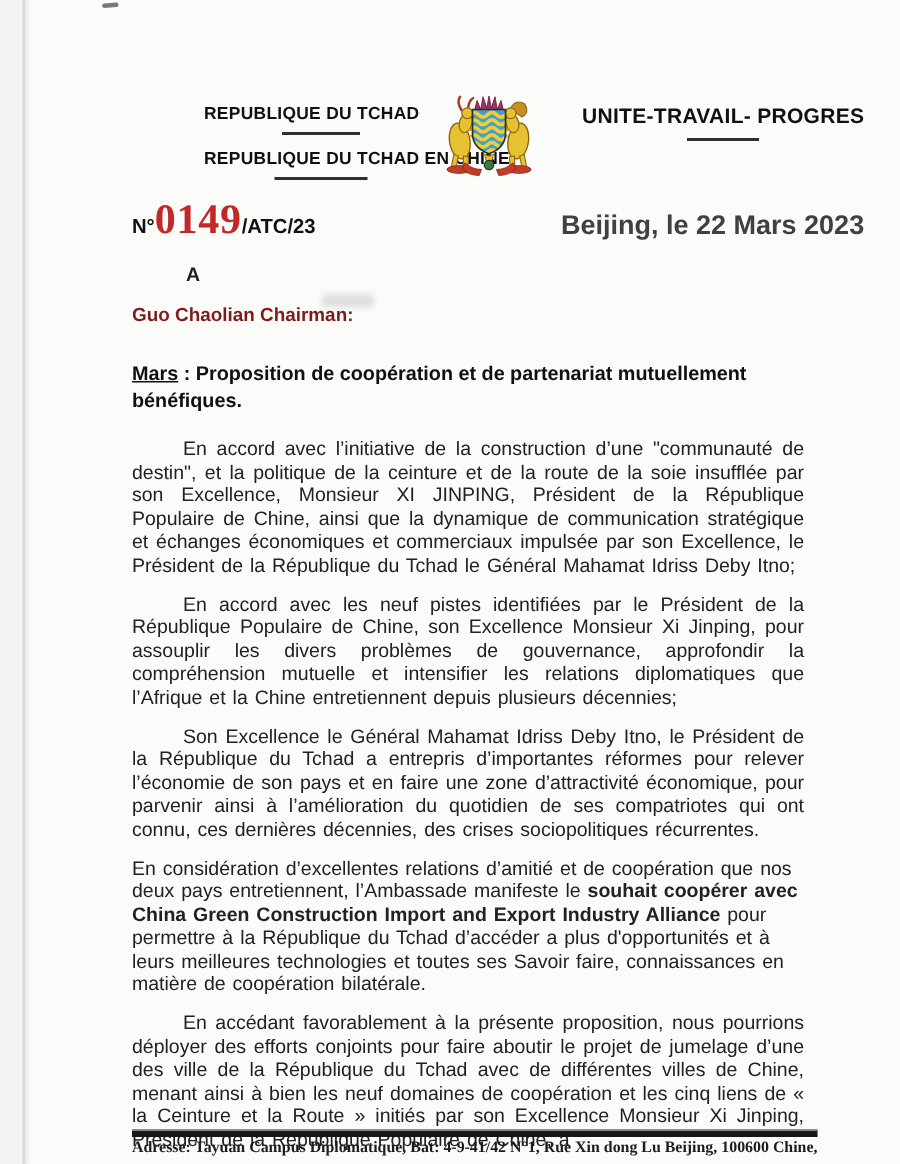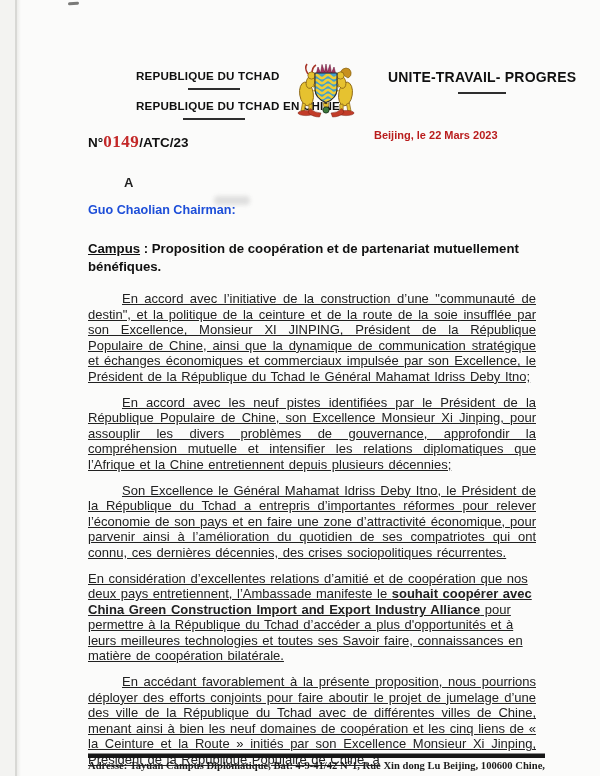--- a/index.html
+++ b/index.html
@@ -21,34 +21,34 @@
   .hdr-left .t{white-space:nowrap;padding-left:48px;}
   .rule{height:2px;background:#2e2e2e;margin:6px auto 9px auto;}
   .rule.r1{width:52px;}
   .rule.r2{width:62px;margin-bottom:0;}
   .hdr-right{position:absolute;left:388px;top:69px;font-weight:bold;font-size:14px;letter-spacing:.2px;color:#101010;text-align:center;}
   .rule.r3{width:48px;margin:7px auto 0 auto;}
   .emblem{position:absolute;left:290px;top:60px;}
 
   
   .refline{position:absolute;left:88px;top:133px;display:flex;align-items:baseline;font-weight:bold;font-size:13.5px;color:#111;}
-  .refnum{font-family:"Liberation Serif", serif;font-size:17px;font-weight:bold;letter-spacing:.5px;line-height:1;}
-  .dateline{position:absolute;left:374px;top:129px;font-weight:bold;font-size:11px;color:#b91c1c;}
+  .refnum{font-family:"Liberation Serif", serif;font-size:28px;font-weight:bold;letter-spacing:.5px;line-height:1;}
+  .dateline{position:absolute;left:374px;top:140px;font-weight:bold;font-size:18px;color:#404040;}
 
   
   .salut{position:absolute;left:124px;top:175px;font-weight:bold;font-size:13px;}
-  .addr{position:absolute;left:88px;top:203px;font-weight:bold;font-size:12.6px;line-height:14.6px;color:#1d4ed8;}
+  .addr{position:absolute;left:88px;top:203px;font-weight:bold;font-size:12.6px;line-height:14.6px;color:#7f1d1d;}
 
   
   .objet{position:absolute;left:88px;top:240px;width:452px;font-weight:bold;font-size:13.2px;line-height:18px;color:#101010;}
   .objet .lbl{text-decoration:underline;}
 
   
   .letter-body{position:absolute;left:88px;top:291px;width:448px;font-size:13px;line-height:15.6px;color:#212121;}
-  .letter-body p{margin:0 0 10px 0;word-spacing:1px;text-decoration:underline;}
+  .letter-body p{margin:0 0 10px 0;word-spacing:1px;}
   .letter-body p.justify{text-align:justify;}
   .letter-body p.indent{text-indent:34px;}
   .letter-body .b{font-weight:bold;margin-top:23px;}
 
   
   .foot-rule{position:absolute;left:88px;top:753px;width:457px;height:4px;background:#171717;border-top:1px solid #8a8a8a;}
   .foot-text{position:absolute;left:88px;top:760px;width:457px;text-align:center;
     font-family:"Liberation Serif", serif;font-weight:bold;font-size:10.6px;color:#1c1c1c;white-space:nowrap;}
 </style>
 </head>
@@ -128,21 +128,21 @@
 </div>
 
 <div class="dateline">Beijing, le 22 Mars 2023</div>
 
 <div class="salut">A</div>
 <div class="addr">
   <div>Guo Chaolian Chairman:</div>
 </div>
 
 <div class="objet">
-  <span class="lbl">Campus</span><span> : </span><span>Proposition de coopération et de partenariat mutuellement bénéfiques.</span>
+  <span class="lbl">Mars</span><span> : </span><span>Proposition de coopération et de partenariat mutuellement bénéfiques.</span>
 </div>
 
 <div class="letter-body">
     <p class="justify indent"><span>En accord avec l’initiative de la construction d’une "communauté de destin", et la politique de la ceinture et de la route de la soie insufflée par son Excellence, Monsieur XI JINPING, Président de la République Populaire de Chine, ainsi que la dynamique de communication stratégique et échanges économiques et commerciaux impulsée par son Excellence, le Président de la République du Tchad le Général Mahamat Idriss Deby Itno;</span></p>
     <p class="justify indent"><span>En accord avec les neuf pistes identifiées par le Président de la République Populaire de Chine, son Excellence Monsieur Xi Jinping, pour assouplir les divers problèmes de gouvernance, approfondir la compréhension mutuelle et intensifier les relations diplomatiques que l’Afrique et la Chine entretiennent depuis plusieurs décennies;</span></p>
     <p class="justify indent"><span>Son Excellence le Général Mahamat Idriss Deby Itno, le Président de la République du Tchad a entrepris d’importantes réformes pour relever l’économie de son pays et en faire une zone d’attractivité économique, pour parvenir ainsi à l’amélioration du quotidien de ses compatriotes qui ont connu, ces dernières décennies, des crises sociopolitiques récurrentes.</span></p>
     <p class=""><span>En considération d’excellentes relations d’amitié et de coopération que nos deux pays entretiennent, l’Ambassade manifeste le </span><span class="b">souhait coopérer avec  China Green Construction Import and Export Industry Alliance</span><span> pour permettre à la République du Tchad d’accéder a plus d'opportunités et à leurs meilleures technologies et toutes ses Savoir faire, connaissances en matière de coopération bilatérale.</span></p>
     <p class="justify indent"><span>En accédant favorablement à la présente proposition, nous pourrions déployer des efforts conjoints pour faire aboutir le projet de jumelage d’une des ville de la République du Tchad avec de différentes villes de Chine, menant ainsi à bien les neuf domaines de coopération et les cinq liens de « la Ceinture et la Route » initiés par son Excellence Monsieur Xi Jinping, Président de la République Populaire de Chine, à</span></p>
   </div>
 

